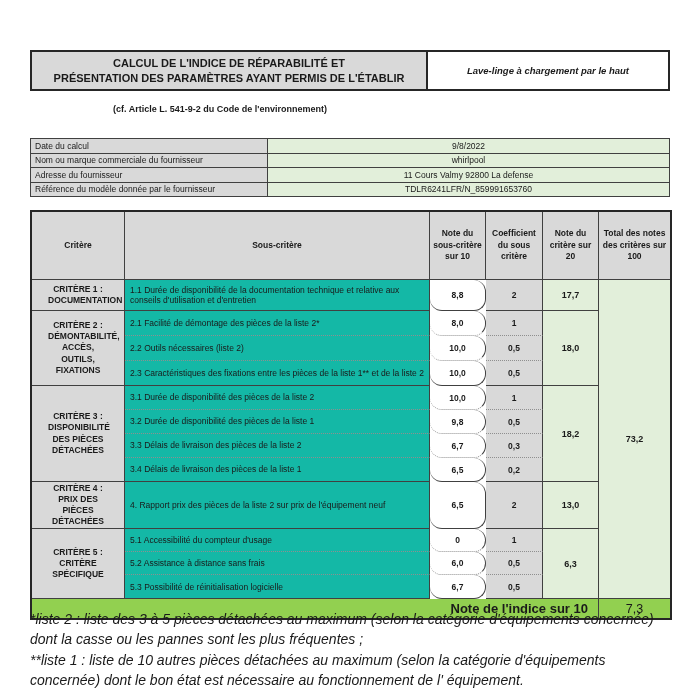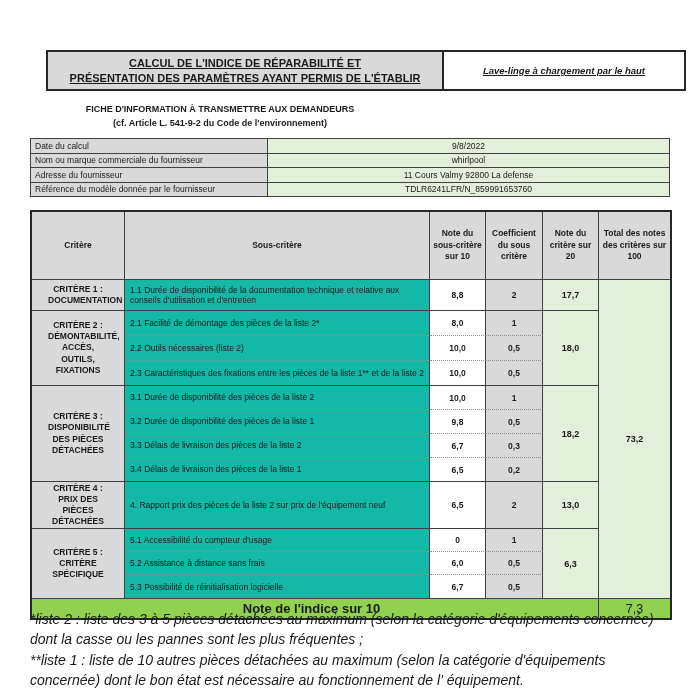--- a/index.html
+++ b/index.html
@@ -2,21 +2,21 @@
 <html><head>
 <meta charset="utf-8">
 <style>
   * { box-sizing: border-box; margin: 0; padding: 0; }
   html, body { width: 700px; height: 700px; background: #ffffff; overflow: hidden; }
   body { font-family: "Liberation Sans", sans-serif; color: #1a1a1a; position: relative; }
 
   .doc { position: absolute; left: 30px; top: 50px; width: 640px; }
 
   
-  .header-row { position: absolute; top: 0; left: 16px; width: 640px; height: 41px; display: flex; text-decoration: underline; }
+  .header-row { position: absolute; top: 0; left: 0; width: 640px; height: 41px; display: flex; }
   .title-box {
     width: 398px; height: 41px; background: #d9d9d9; border: 2px solid #262626;
     display: flex; flex-direction: column; justify-content: center; text-align: center;
     font-weight: bold; font-size: 11px; line-height: 1.35;
   }
   .product-box {
     width: 242px; height: 41px; background: #ffffff; border: 2px solid #262626; border-left: none;
     display: flex; align-items: center; justify-content: center;
     font-weight: bold; font-style: italic; font-size: 9.5px; text-align: center;
   }
@@ -35,25 +35,25 @@
 
   
   .score-table { position: absolute; top: 160px; left: 0; width: 638px;
     border-collapse: separate; border-spacing: 0; table-layout: fixed;
     border: 2px solid #262626; font-size: 8.5px; }
   .score-table td, .score-table th {
     border-right: 1px solid #404040; border-bottom: 1px solid #404040;
     padding: 1px 3px; vertical-align: middle; overflow: hidden;
   }
   .score-table .last { border-right: none; margin-left: 32px; }
-  .score-table tr.final td { border-bottom: none; text-align: center; }
+  .score-table tr.final td { border-bottom: none; }
   th.hd { background: #d9d9d9; font-weight: bold; text-align: center; line-height: 1.35; }
   td.crit { background: #d9d9d9; font-weight: bold; text-align: center; line-height: 1.3; padding: 1px 16px; }
   td.sub  { background: #14b8a6; text-align: left; line-height: 1.2; padding-left: 5px; }
-  td.note { background: #ffffff; font-weight: bold; text-align: center; }
+  td.note { background: #ffffff; font-weight: bold; text-align: center; border-radius: 12px; }
   td.coeff{ background: #d9d9d9; font-weight: bold; text-align: center; }
   td.n20  { background: #e2efda; font-weight: bold; text-align: center; font-size: 9px; }
   td.total{ background: #e2efda; font-weight: bold; text-align: center; font-size: 9px; }
   td.db   { border-bottom: 1px dotted #8f8f8f; }
   td.final-label { background: #92d050; font-weight: bold; font-size: 13px;
     text-align: right; padding-right: 10px; }
   td.final-value { background: #92d050; font-weight: normal; font-size: 12.5px; text-align: center; }
 
   
   .footnotes { position: absolute; top: 559px; left: 0; width: 640px;
@@ -68,21 +68,20 @@
     <div class="title-box">
       <div>CALCUL DE L'INDICE DE RÉPARABILITÉ ET</div>
       <div>PRÉSENTATION DES PARAMÈTRES AYANT PERMIS DE L'ÉTABLIR</div>
     </div>
     <div class="product-box">
       <span>Lave-linge à chargement par le haut</span>
     </div>
   </div>
 
   <div class="subtitle">
-    <div>FICHE D'INFORMATION À TRANSMETTRE AUX DEMANDEURS</div>
     <div>(cf. Article L. 541-9-2 du Code de l'environnement)</div>
   </div>
 
   <table class="info-table">
     <tbody>
       <tr>
         <td class="ilabel">Date du calcul</td>
         <td class="ivalue">9/8/2022</td>
       </tr>
       <tr>

